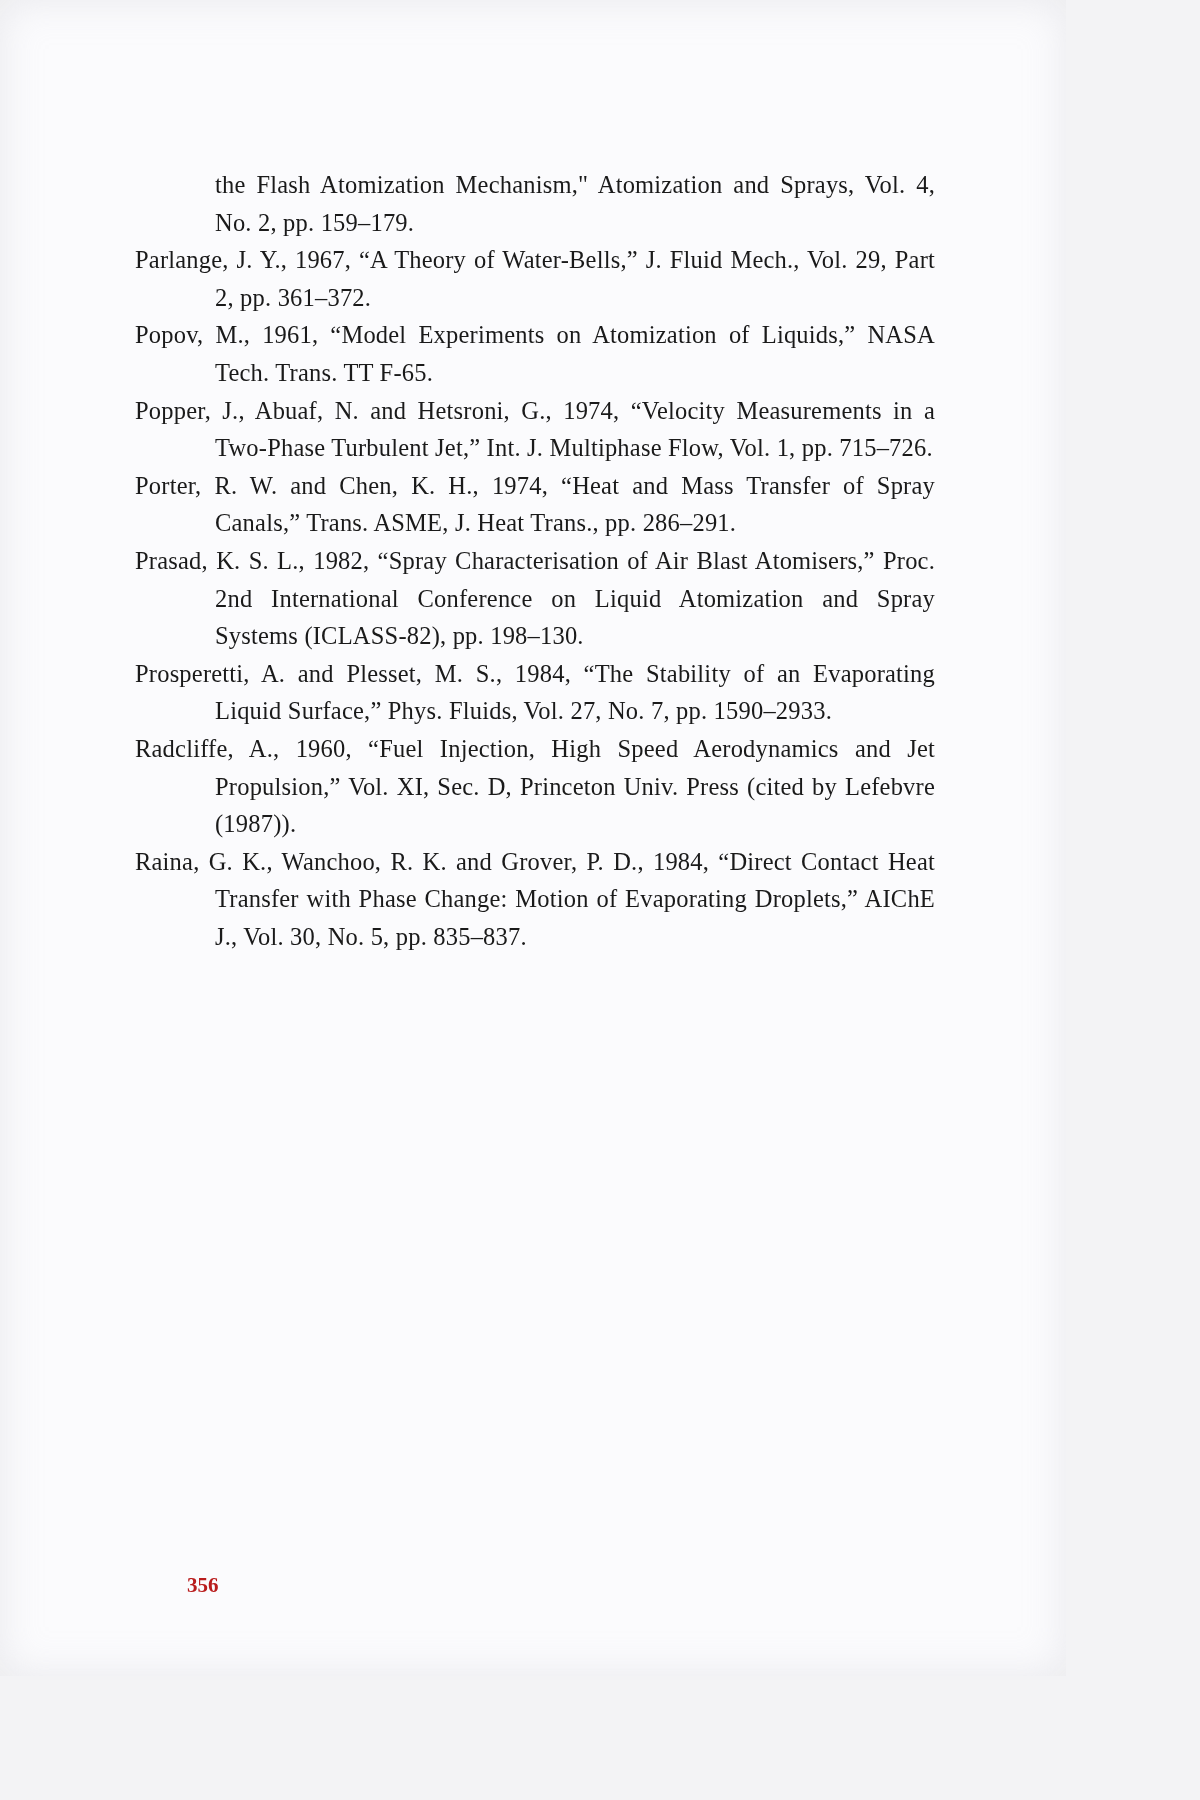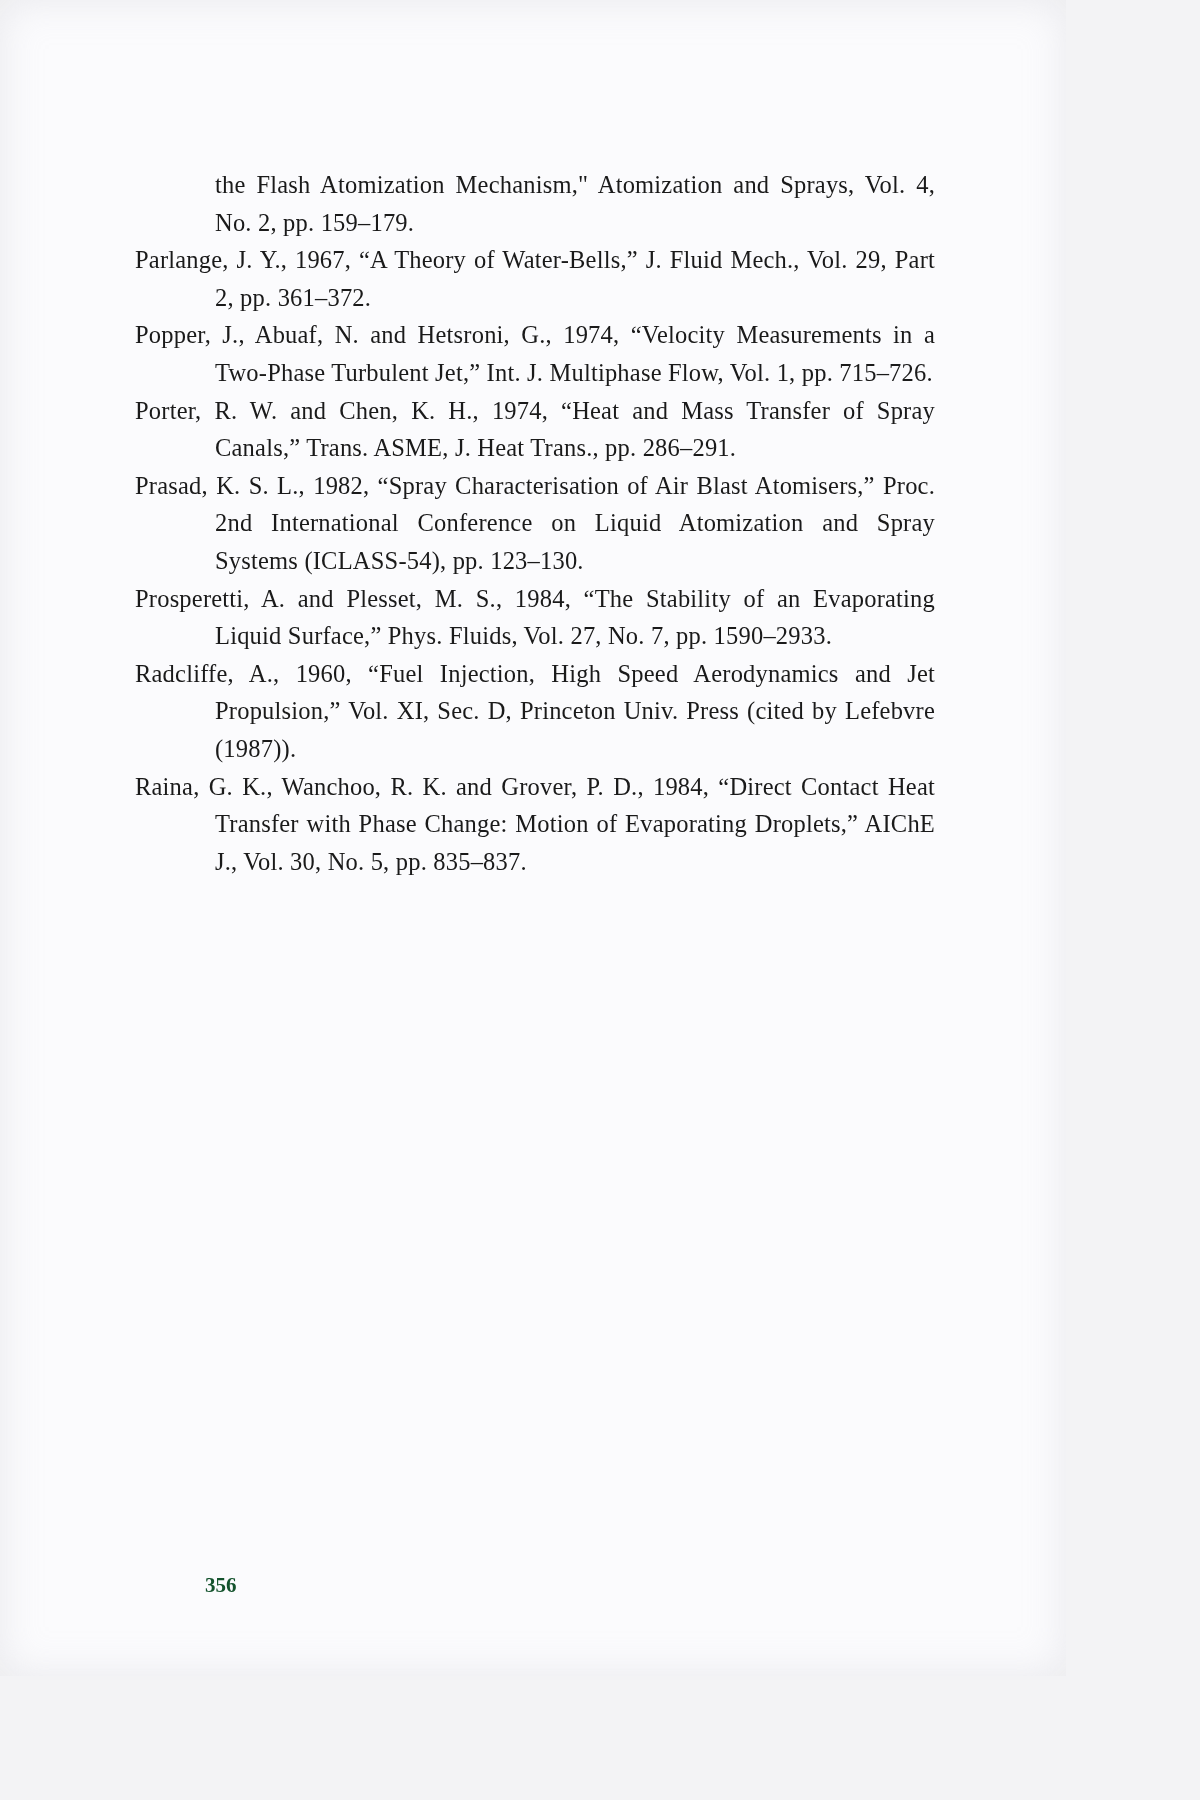--- a/index.html
+++ b/index.html
@@ -25,32 +25,32 @@
     font-size: 24.5px; line-height: 37.6px;
     text-align: justify;
     font-family: "Liberation Serif", "DejaVu Serif", serif;
     letter-spacing: 0.2px;
   }
   .ref.cont { text-indent: 0; }
   .pagenum {
     position: absolute; left: 187px; top: 1573px;
     font-size: 21px; font-weight: bold;
     font-family: "Liberation Serif", serif;
-    color: #14532d;
-    margin-left: 18px;
+    color: #b91c1c;
   }
 </style>
 </head>
 <body>
 
 <div class="page">
   <div class="refs">
     <p class="ref cont">the Flash Atomization Mechanism," Atomization and Sprays, Vol. 4, No. 2, pp. 159–179.</p>
     <p class="ref">Parlange, J. Y., 1967, “A Theory of Water-Bells,” J. Fluid Mech., Vol. 29, Part 2, pp. 361–372.</p>
+    <p class="ref">Popov, M., 1961, “Model Experiments on Atomization of Liquids,” NASA Tech. Trans. TT F-65.</p>
     <p class="ref">Popper, J., Abuaf, N. and Hetsroni, G., 1974, “Velocity Measurements in a Two-Phase Turbulent Jet,” Int. J. Multiphase Flow, Vol. 1, pp. 715–726.</p>
     <p class="ref">Porter, R. W. and Chen, K. H., 1974, “Heat and Mass Transfer of Spray Canals,” Trans. ASME, J. Heat Trans., pp. 286–291.</p>
-    <p class="ref">Prasad, K. S. L., 1982, “Spray Characterisation of Air Blast Atomisers,” Proc. 2nd International Conference on Liquid Atomization and Spray Systems (ICLASS-54), pp. 123–130.</p>
+    <p class="ref">Prasad, K. S. L., 1982, “Spray Characterisation of Air Blast Atomisers,” Proc. 2nd International Conference on Liquid Atomization and Spray Systems (ICLASS-82), pp. 198–130.</p>
     <p class="ref">Prosperetti, A. and Plesset, M. S., 1984, “The Stability of an Evaporating Liquid Surface,” Phys. Fluids, Vol. 27, No. 7, pp. 1590–2933.</p>
     <p class="ref">Radcliffe, A., 1960, “Fuel Injection, High Speed Aerodynamics and Jet Propulsion,” Vol. XI, Sec. D, Princeton Univ. Press (cited by Lefebvre (1987)).</p>
     <p class="ref">Raina, G. K., Wanchoo, R. K. and Grover, P. D., 1984, “Direct Contact Heat Transfer with Phase Change: Motion of Evaporating Droplets,” AIChE J., Vol. 30, No. 5, pp. 835–837.</p>
   </div>
   <div class="pagenum">356</div>
 </div>
 
 </body></html>

